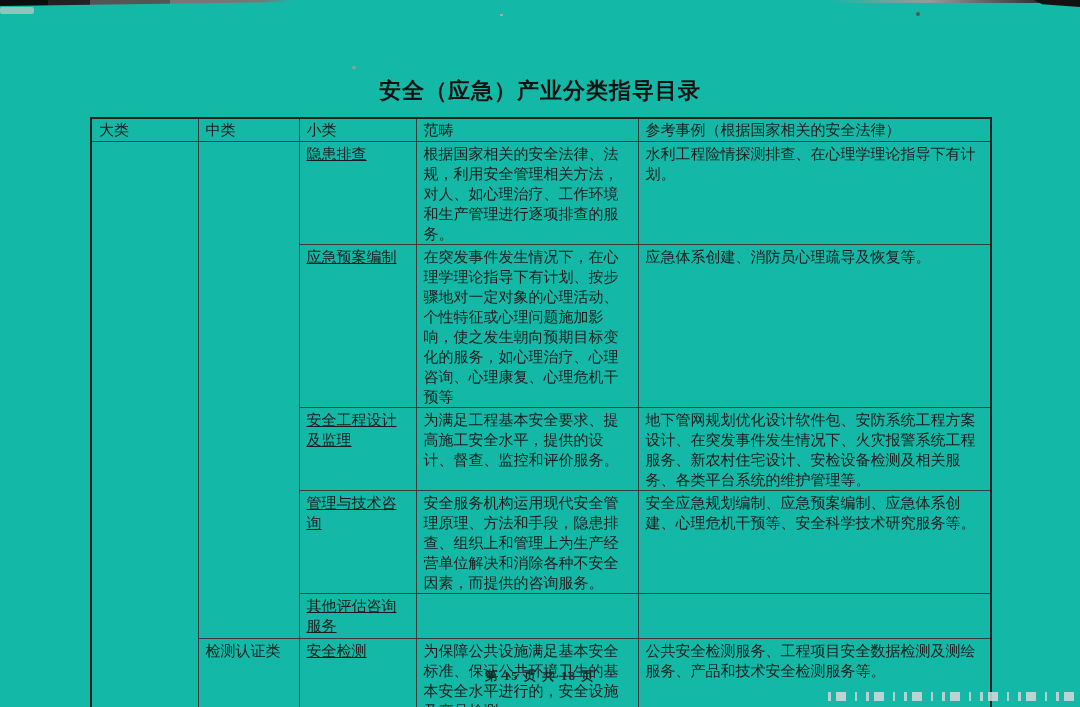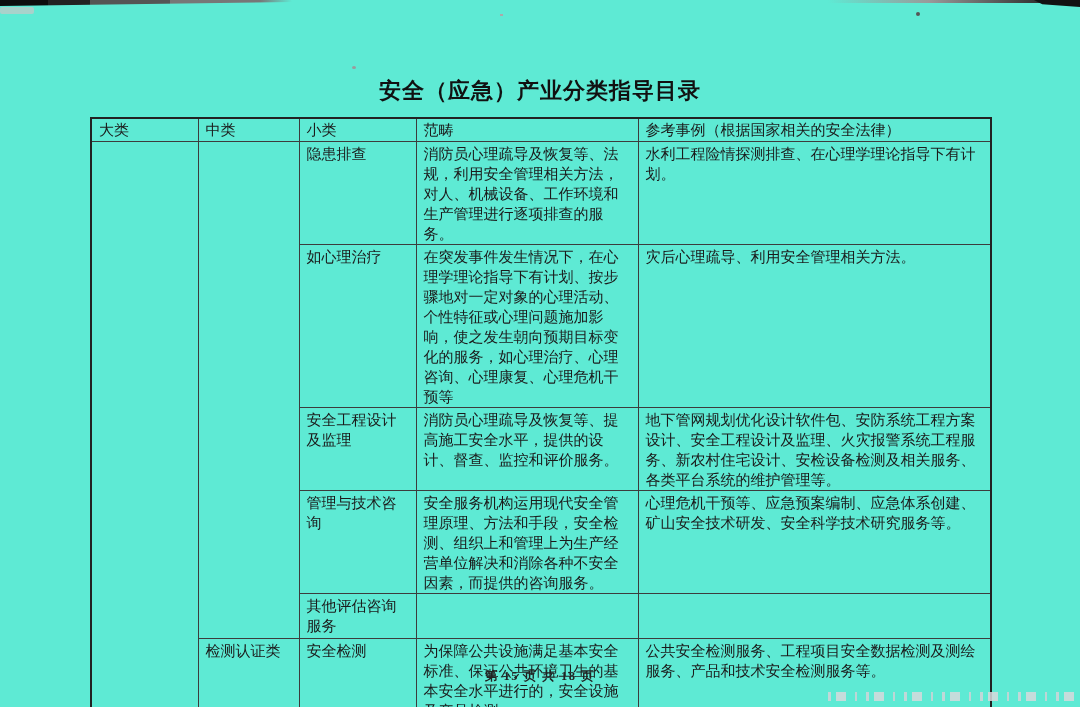--- a/index.html
+++ b/index.html
@@ -4,21 +4,21 @@
 <style>
   * { margin: 0; padding: 0; box-sizing: border-box; }
   html, body { width: 1080px; height: 707px; }
   body {
     font-family: "Liberation Serif", "DejaVu Serif", serif;
     background: #ffffff;
     color: #161616;
     position: relative;
     overflow: hidden;
   }
-  .page { position: absolute; inset: 0; background: #5eead4; }
+  .page { position: absolute; inset: 0; background: #14b8a6; }
 
   
   .artifact { position: absolute; pointer-events: none; }
   .streak-tl {
     left: 0; top: 0; width: 292px; height: 6px;
     background: linear-gradient(90deg, #0d0d0d 0 48px, #222 48px 90px, #555 90px 170px, #777 170px 260px, rgba(120,120,120,0) 292px);
     clip-path: polygon(0 0, 100% 0, 100% 35%, 0 100%);
   }
   .smudge-tl { left: 0; top: 7px; width: 34px; height: 7px; background: #c8c8c8; opacity: .7; border-radius: 2px; }
   .streak-tr {
@@ -71,21 +71,21 @@
   }
   tr.hrow { height: 23px; }
   tr.hrow th { line-height: 18px; padding-top: 2px; }
   tr.r1 { height: 82px; }
   tr.r2 { height: 138px; }
   tr.r3 { height: 83px; margin-left: 8px; }
   tr.r4 { height: 97px; }
   tr.r5 { height: 45px; }
   tr.r6 { height: 58px; }
   td.c-fanchou, td.c-ex { text-align: justify; }
-  td.c-xiaolei { text-align: justify; }
+  td.c-xiaolei { text-align: justify; text-decoration: underline; }
 
   .footer {
     position: absolute; left: 0; right: 0; top: 668px;
     text-align: center;
     font-size: 12.5px; font-weight: 700; letter-spacing: 1.5px;
     color: #222;
   }
 </style>
 </head>
 <body>
@@ -115,37 +115,37 @@
       <th>大类</th>
       <th>中类</th>
       <th>小类</th>
       <th>范畴</th>
       <th>参考事例（根据国家相关的安全法律）</th>
     </tr>
     <tr class="r1">
       <td rowspan="6" class="c-dalei"></td>
       <td rowspan="5" class="c-zhonglei"></td>
       <td class="c-xiaolei">隐患排查</td>
-      <td class="c-fanchou">消防员心理疏导及恢复等、法规，利用安全管理相关方法，对人、机械设备、工作环境和生产管理进行逐项排查的服务。</td>
+      <td class="c-fanchou">根据国家相关的安全法律、法规，利用安全管理相关方法，对人、如心理治疗、工作环境和生产管理进行逐项排查的服务。</td>
       <td class="c-ex">水利工程险情探测排查、在心理学理论指导下有计划。</td>
     </tr>
     <tr class="r2">
-      <td class="c-xiaolei">如心理治疗</td>
+      <td class="c-xiaolei">应急预案编制</td>
       <td class="c-fanchou">在突发事件发生情况下，在心理学理论指导下有计划、按步骤地对一定对象的心理活动、个性特征或心理问题施加影响，使之发生朝向预期目标变化的服务，如心理治疗、心理咨询、心理康复、心理危机干预等</td>
-      <td class="c-ex">灾后心理疏导、利用安全管理相关方法。</td>
+      <td class="c-ex">应急体系创建、消防员心理疏导及恢复等。</td>
     </tr>
     <tr class="r3">
       <td class="c-xiaolei">安全工程设计及监理</td>
-      <td class="c-fanchou">消防员心理疏导及恢复等、提高施工安全水平，提供的设计、督查、监控和评价服务。</td>
-      <td class="c-ex">地下管网规划优化设计软件包、安防系统工程方案设计、安全工程设计及监理、火灾报警系统工程服务、新农村住宅设计、安检设备检测及相关服务、各类平台系统的维护管理等。</td>
+      <td class="c-fanchou">为满足工程基本安全要求、提高施工安全水平，提供的设计、督查、监控和评价服务。</td>
+      <td class="c-ex">地下管网规划优化设计软件包、安防系统工程方案设计、在突发事件发生情况下、火灾报警系统工程服务、新农村住宅设计、安检设备检测及相关服务、各类平台系统的维护管理等。</td>
     </tr>
     <tr class="r4">
       <td class="c-xiaolei">管理与技术咨询</td>
-      <td class="c-fanchou">安全服务机构运用现代安全管理原理、方法和手段，安全检测、组织上和管理上为生产经营单位解决和消除各种不安全因素，而提供的咨询服务。</td>
-      <td class="c-ex">心理危机干预等、应急预案编制、应急体系创建、矿山安全技术研发、安全科学技术研究服务等。</td>
+      <td class="c-fanchou">安全服务机构运用现代安全管理原理、方法和手段，隐患排查、组织上和管理上为生产经营单位解决和消除各种不安全因素，而提供的咨询服务。</td>
+      <td class="c-ex">安全应急规划编制、应急预案编制、应急体系创建、心理危机干预等、安全科学技术研究服务等。</td>
     </tr>
     <tr class="r5">
       <td class="c-xiaolei">其他评估咨询服务</td>
       <td class="c-fanchou"></td>
       <td class="c-ex"></td>
     </tr>
     <tr class="r6">
       <td class="c-zhonglei">检测认证类</td>
       <td class="c-xiaolei">安全检测</td>
       <td class="c-fanchou">为保障公共设施满足基本安全标准、保证公共环境卫生的基本安全水平进行的，安全设施及产品检测</td>

